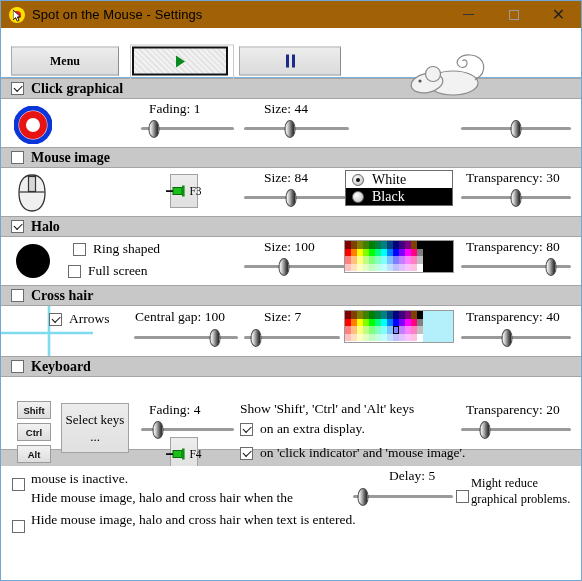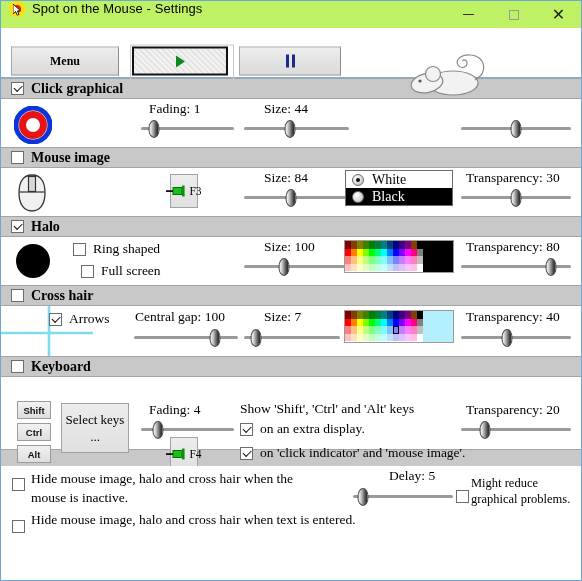--- a/index.html
+++ b/index.html
@@ -16,22 +16,22 @@
   .window {
     width:582px; height:581px;
     border:1px solid #6fa8d4;
     background:#ffffff;
     position:relative;
     overflow:hidden;
   }
   
   .titlebar {
     height:27px;
-    background:#bef264;
-    display:flex; 
+    background:#a16207;
+    display:flex; align-items:center;
     position:relative;
   }
   .app-icon {
     width:16px; height:16px;
     margin-left:8px; margin-right:7px;
     position:relative;
     flex:0 0 auto;
   }
   .app-icon .disc {
     position:absolute; left:0; top:0; width:16px; height:16px;
@@ -338,21 +338,21 @@
     <div style="position:absolute;left:13px;top:5px">
       <svg width="38" height="38">
           <circle cx="19" cy="19" r="17" fill="#000"></circle>
         </svg>
     </div>
 
     <div style="position:absolute;left:72px;top:4px" class="cklabel serif txt13">
       <span class="cb"></span>
       <span>Ring shaped</span>
     </div>
-    <div style="position:absolute;left:80px;top:26px" class="cklabel serif txt13">
+    <div style="position:absolute;left:67px;top:26px" class="cklabel serif txt13">
       <span class="cb"></span>
       <span>Full screen</span>
     </div>
 
     <div class="sl-label" style="left:263px;top:2px">
       <span>Size:</span> <b>100</b>
     </div>
     <div class="slider" style="left:243px;top:20px;width:105px">
       <div class="track"></div>
         <div class="knob" style="left:38%"></div>
@@ -578,22 +578,22 @@
       <div class="track"></div>
         <div class="knob" style="left:22%"></div>
     </div>
   </div>
 
   <div class="bottom-sep"></div>
   <div class="sec-body" style="height:95px">
 
     <div style="position:absolute;left:11px;top:12px" class="cb"></div>
     <div class="serif txt13" style="position:absolute;left:30px;top:3px;line-height:19px">
+      <div>mouse is inactive.</div>
       <div>Hide mouse image, halo and cross hair when the</div>
-      <div>mouse is inactive.</div>
     </div>
 
     <div class="sl-label" style="left:388px;top:2px">
       <span>Delay:</span> <b>5</b>
     </div>
     <div class="slider" style="left:352px;top:21px;width:100px">
       <div class="track"></div>
         <div class="knob" style="left:10%"></div>
     </div>
 

